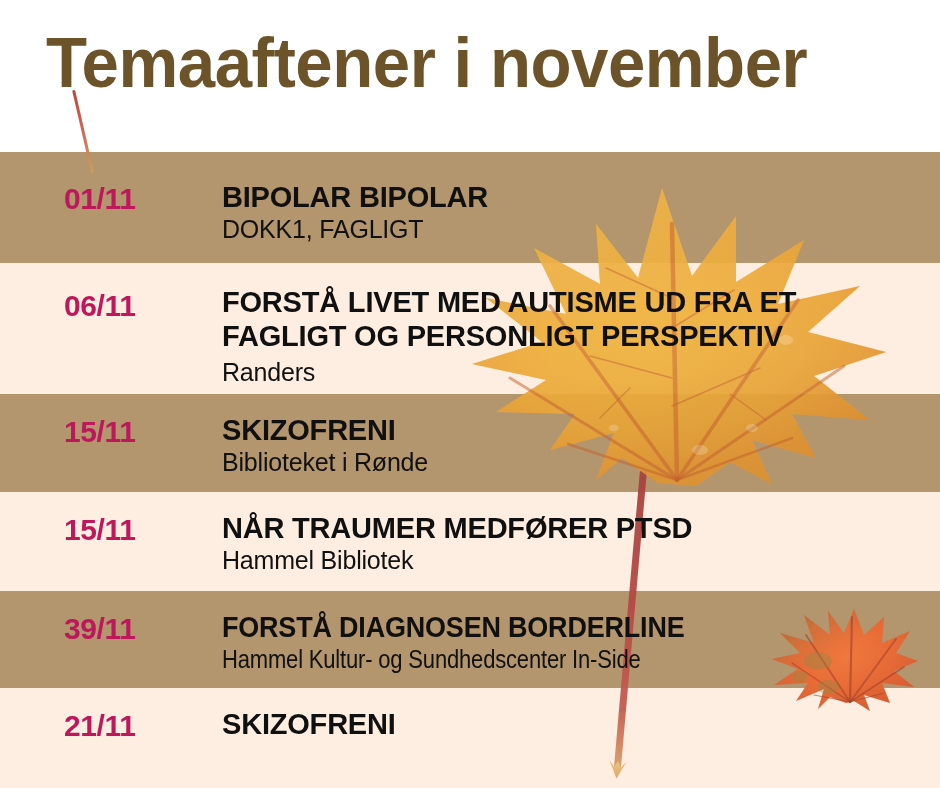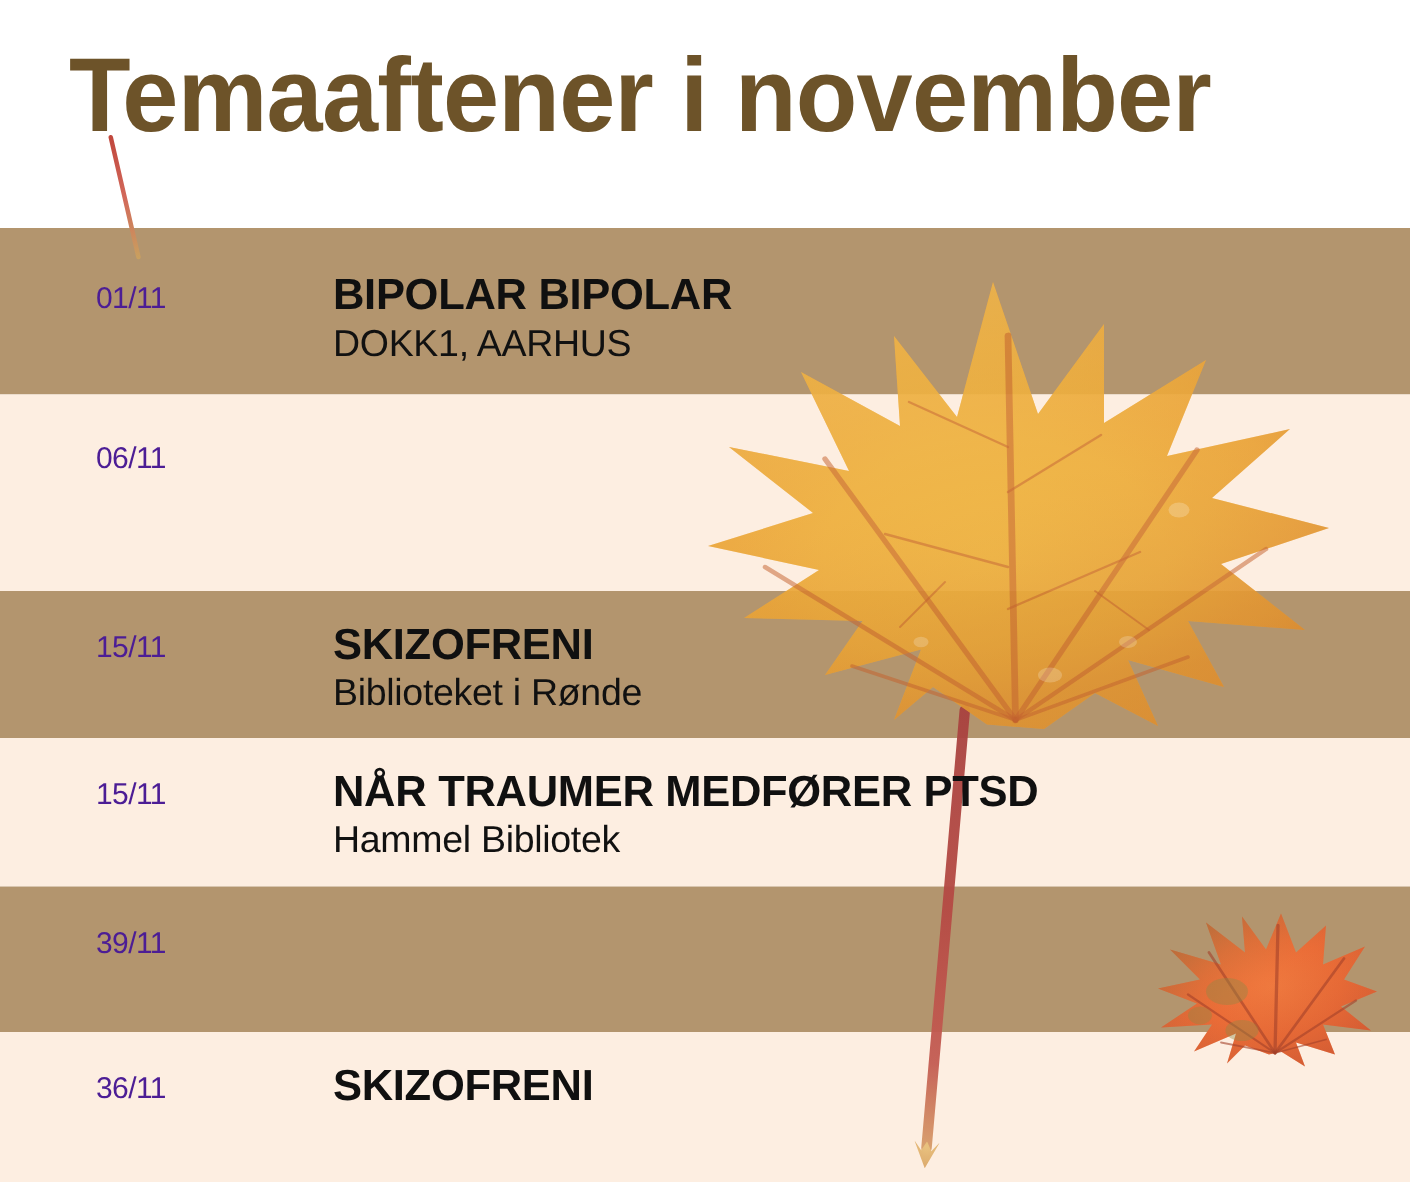--- a/index.html
+++ b/index.html
@@ -58,22 +58,22 @@
     position:absolute;left:72px;top:90px;width:3px;height:85px;
     background:linear-gradient(to bottom,#c0463c,#d2685a,#c9a15f);
     border-radius:2px;transform:rotate(-13deg);transform-origin:top center;
   }
 
   
   #rows{position:absolute;left:0;top:0;width:940px;height:788px;}
   .row{position:absolute;left:0;width:940px;display:flex;align-items:flex-start;}
   .row-date{
     position:absolute;
-    font-weight:400;color:#4c1d95;
-    font-size:20px;line-height:34px;
+    font-weight:700;color:#be185d;
+    font-size:30px;line-height:34px;
     white-space:nowrap;
     letter-spacing:-0.4px;
   }
   .row-body{position:absolute;left:222px;}
   .row-title{
     font-weight:700;color:#101010;
     font-size:29px;line-height:34px;
     letter-spacing:-0.2px;
     white-space:nowrap;
   }
@@ -215,26 +215,33 @@
   </div>
 
   <div id="rows">
 
     <div class="row" style="top:152px;height:111px;">
       <div class="row-date" style="left:64px;top:30px;">01/11</div>
       <div class="row-body" style="top:28px;">
         <div class="row-title">
           <span class="t-line">BIPOLAR BIPOLAR</span>
         </div>
-        <div class="row-venue">DOKK1, AARHUS</div>
+        <div class="row-venue">DOKK1, FAGLIGT</div>
       </div>
     </div>
 
     <div class="row" style="top:263px;height:131px;">
       <div class="row-date" style="left:64px;top:26px;">06/11</div>
+      <div class="row-body" style="top:22px;">
+        <div class="row-title">
+          <span class="t-line">FORSTÅ LIVET MED AUTISME UD FRA ET</span>
+          <span class="t-line">FAGLIGT OG PERSONLIGT PERSPEKTIV</span>
+        </div>
+        <div class="row-venue" style="margin-top:4px;">Randers</div>
+      </div>
     </div>
 
     <div class="row" style="top:394px;height:98px;">
       <div class="row-date" style="left:64px;top:21px;">15/11</div>
       <div class="row-body" style="top:19px;">
         <div class="row-title">
           <span class="t-line">SKIZOFRENI</span>
         </div>
         <div class="row-venue">Biblioteket i Rønde</div>
       </div>
@@ -245,24 +252,30 @@
       <div class="row-body" style="top:19px;">
         <div class="row-title">
           <span class="t-line">NÅR TRAUMER MEDFØRER PTSD</span>
         </div>
         <div class="row-venue">Hammel Bibliotek</div>
       </div>
     </div>
 
     <div class="row" style="top:591px;height:97px;">
       <div class="row-date" style="left:64px;top:21px;">39/11</div>
+      <div class="row-body" style="top:19px;">
+        <div class="row-title squeeze">
+          <span class="t-line">FORSTÅ DIAGNOSEN BORDERLINE</span>
+        </div>
+        <div class="row-venue squeeze-hard">Hammel Kultur- og Sundhedscenter In-Side</div>
+      </div>
     </div>
 
     <div class="row" style="top:688px;height:100px;">
-      <div class="row-date" style="left:64px;top:21px;">36/11</div>
+      <div class="row-date" style="left:64px;top:21px;">21/11</div>
       <div class="row-body" style="top:19px;">
         <div class="row-title">
           <span class="t-line">SKIZOFRENI</span>
         </div>
       </div>
     </div>
 
   </div>
 </div>
 

